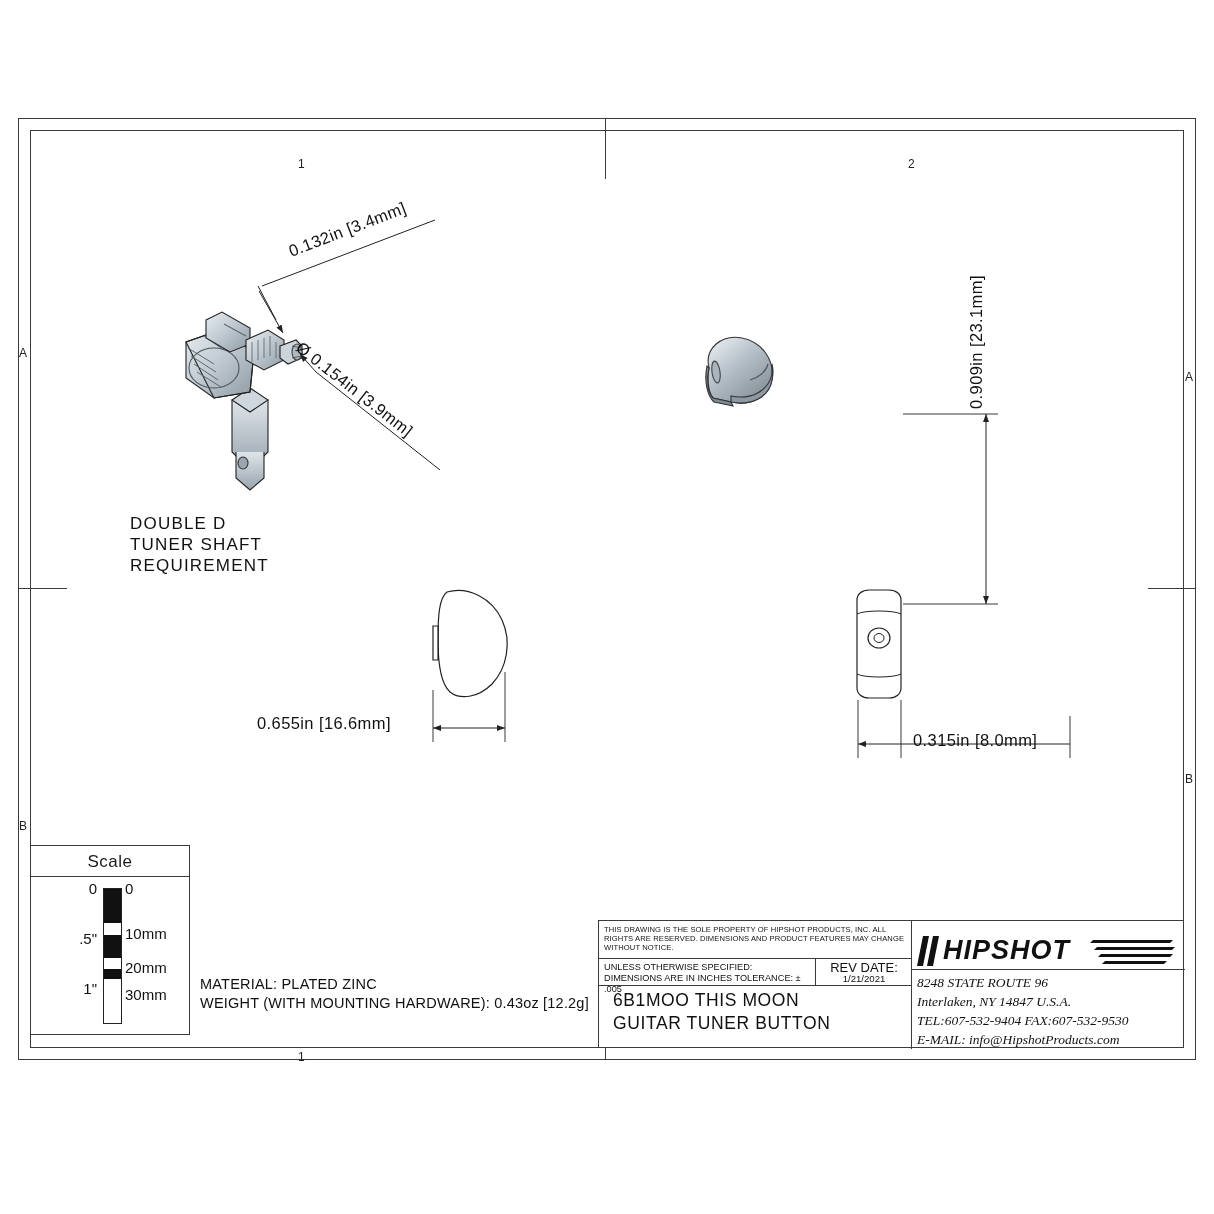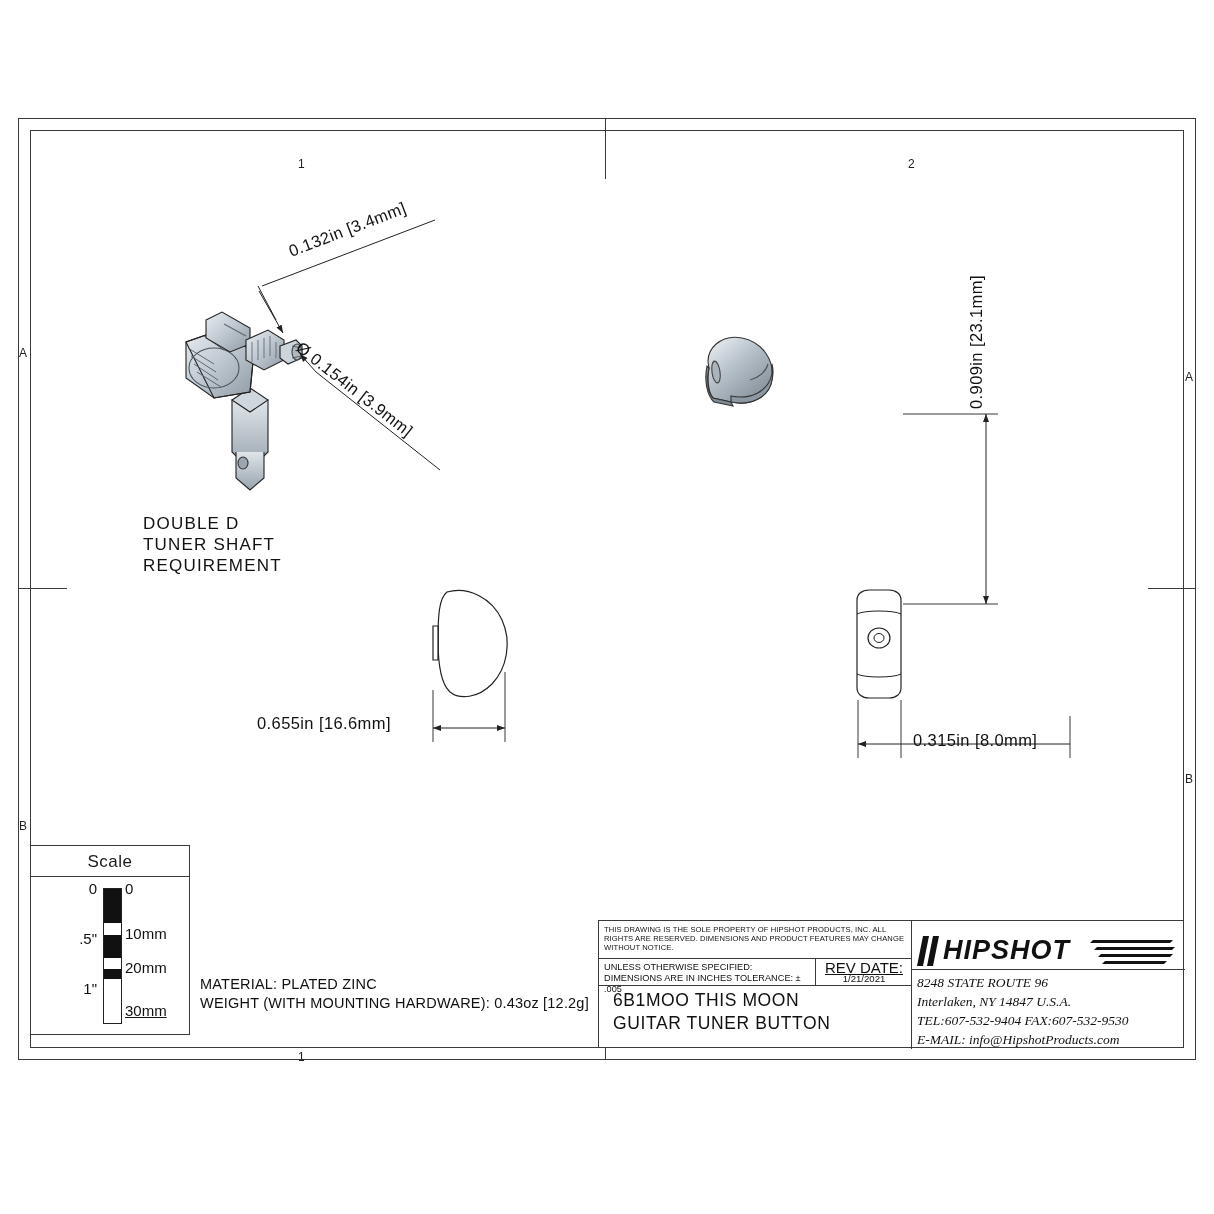--- a/index.html
+++ b/index.html
@@ -57,21 +57,20 @@
     font-family: "Liberation Sans", sans-serif;
   }
   .note {
     position: absolute;
     font-size: 17px;
     line-height: 21px;
     letter-spacing: 1.2px;
     color: #111;
     white-space: pre;
     font-family: "Liberation Sans", sans-serif;
-    margin-left: 13px;
   }
 
   
   .scale-box {
     position: absolute;
     left: 30px;
     top: 845px;
     width: 160px;
     height: 190px;
     border: 1px solid #3a3a3a;
@@ -163,24 +162,23 @@
     width: 208px;
     font-size: 9.2px;
     line-height: 11px;
     color: #111;
   }
   .tb-revhdr {
     position: absolute;
     left: 222px; top: 41px;
     width: 86px;
     text-align: center;
-    font-size: 15px;
+    font-size: 13px;
     line-height: 11px;
     color: #111;
-    text-decoration: underline;
   }
   .tb-revdate {
     position: absolute;
     left: 222px; top: 52px;
     width: 86px;
     text-align: center;
     font-size: 9.6px;
     color: #111;
   }
   .tb-partname {
@@ -369,21 +367,21 @@
       <div class="scale-seg" style="top:80px;height:10px;"></div>
     </div>
 
     <div class="scale-lbl-l" style="top:34px;">0</div>
     <div class="scale-lbl-l" style="top:84px;">.5"</div>
     <div class="scale-lbl-l" style="top:134px;">1"</div>
 
     <div class="scale-lbl-r" style="top:34px;">0</div>
     <div class="scale-lbl-r" style="top:79px;">10mm</div>
     <div class="scale-lbl-r" style="top:113px;">20mm</div>
-    <div class="scale-lbl-r" style="top:156px;text-decoration:underline;">30mm</div>
+    <div class="scale-lbl-r" style="top:140px;">30mm</div>
   </div>
 
   <div class="material">MATERIAL: PLATED ZINC</div>
   <div class="material" style="top:994px;">WEIGHT (WITH MOUNTING HARDWARE): 0.43oz [12.2g]</div>
 
   <div class="titleblock">
 
     <div class="tb-line" style="left:0;top:37px;width:312px;height:1px;"></div>
     <div class="tb-line" style="left:0;top:64px;width:312px;height:1px;"></div>
     <div class="tb-line" style="left:312px;top:0;width:1px;height:128px;"></div>

